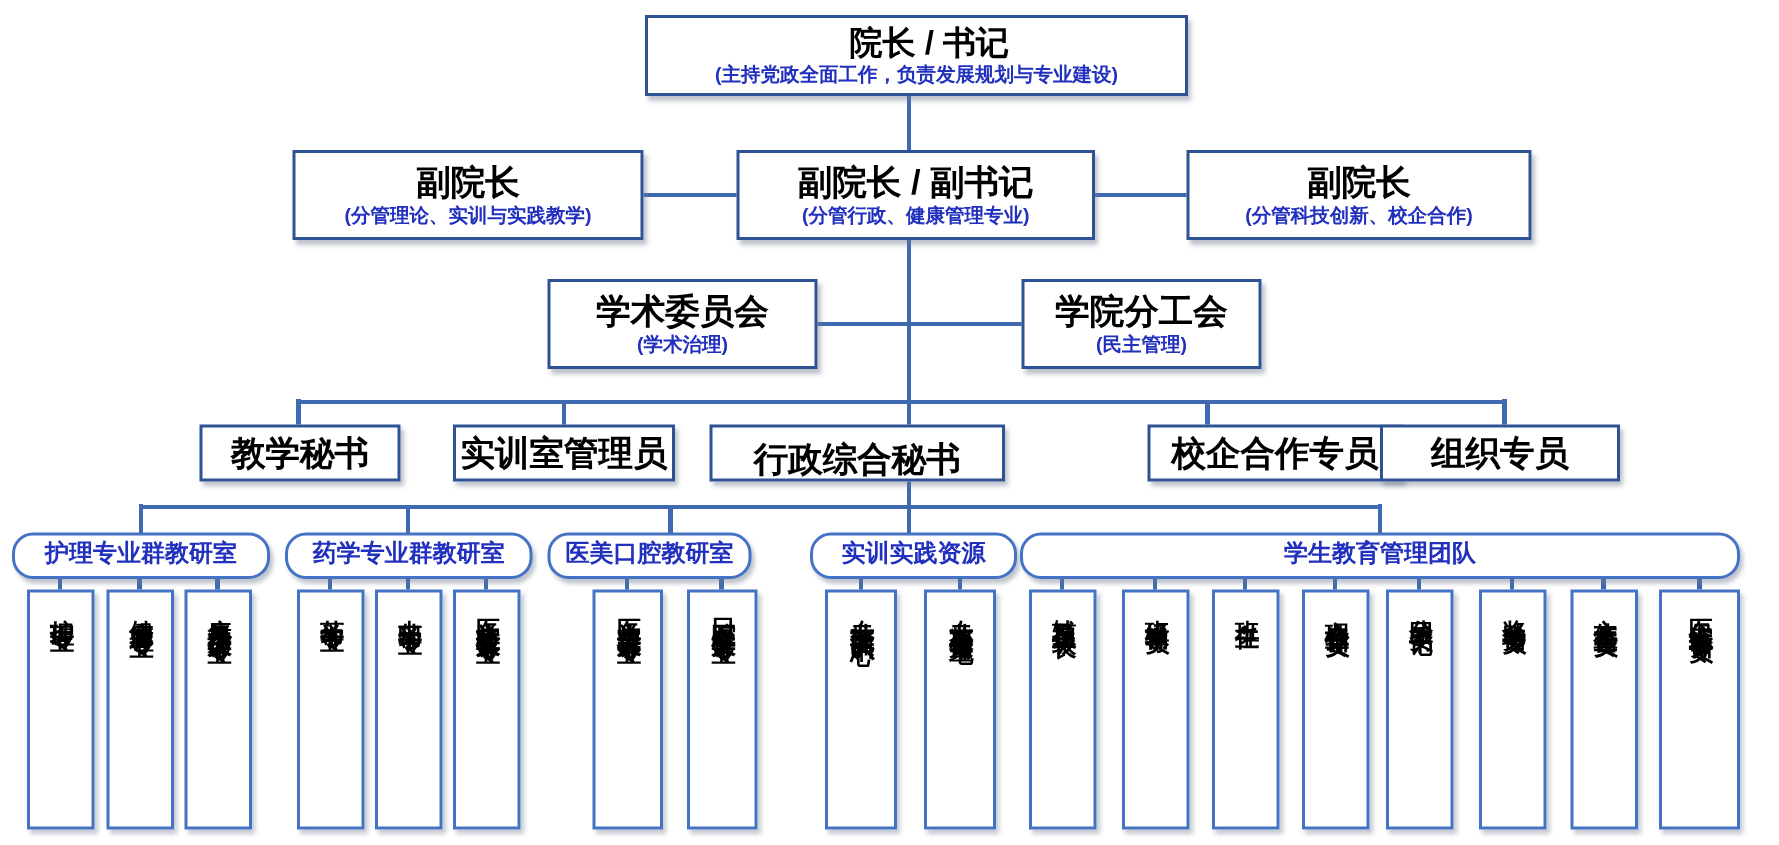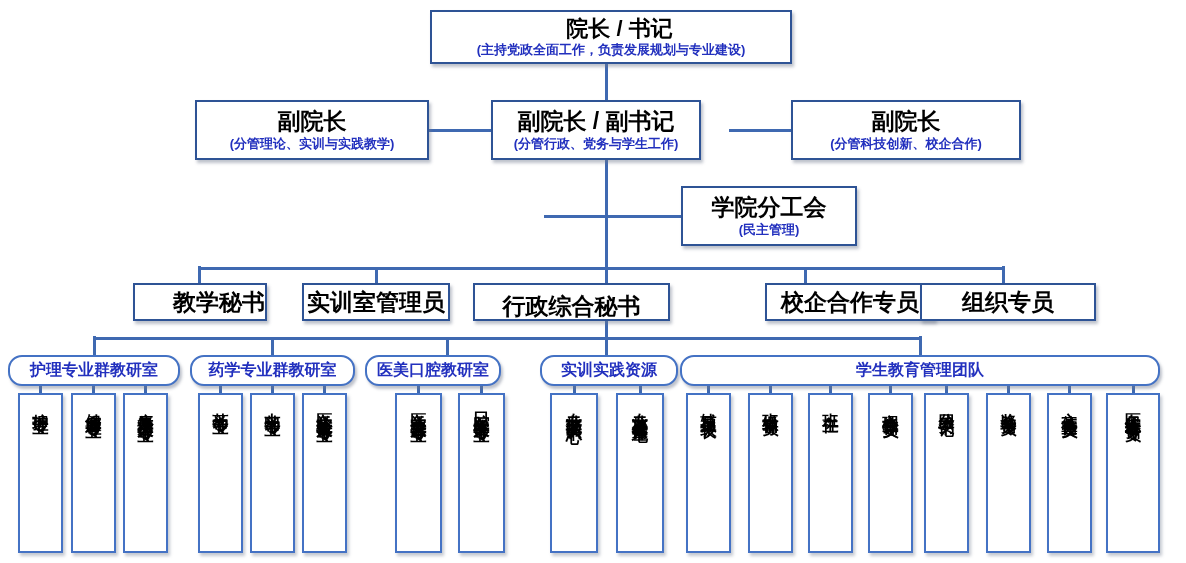--- a/index.html
+++ b/index.html
@@ -91,47 +91,51 @@
 
   <div class="box lv1" style="left:430px;top:10px;width:362px;height:54px;">
     <div class="t">院长 / 书记</div>
     <div class="s">(主持党政全面工作，负责发展规划与专业建设)</div>
   </div>
 
   <div class="box" style="left:195px;top:100px;width:234px;height:60px;">
     <div class="t">副院长</div>
     <div class="s">(分管理论、实训与实践教学)</div>
   </div>
-  <div class="box" style="left:491px;top:100px;width:210px;height:60px;">
+  <div class="box" style="left:491px;top:100px;width:239px;height:60px;">
     <div class="t">副院长 / 副书记</div>
-    <div class="s">(分管行政、党务与学生工作)</div>
+    <div class="s">(分管行政、健康管理专业)</div>
   </div>
   <div class="box" style="left:791px;top:100px;width:230px;height:60px;">
     <div class="t">副院长</div>
     <div class="s">(分管科技创新、校企合作)</div>
   </div>
 
-  <div class="box" style="left:681px;top:186px;width:176px;height:60px;">
+  <div class="box" style="left:365px;top:186px;width:180px;height:60px;">
+    <div class="t">学术委员会</div>
+    <div class="s">(学术治理)</div>
+  </div>
+  <div class="box" style="left:681px;top:186px;width:160px;height:60px;">
     <div class="t">学院分工会</div>
     <div class="s">(民主管理)</div>
   </div>
 
-  <div class="box r4" style="left:133px;width:134px;align-items:flex-end;">
+  <div class="box r4" style="left:133px;width:134px;">
     <div class="t">教学秘书</div>
   </div>
   <div class="box r4" style="left:302px;width:148px;">
     <div class="t">实训室管理员</div>
   </div>
   <div class="box r4" style="left:473px;width:197px;justify-content:flex-end;">
     <div class="t">行政综合秘书</div>
   </div>
   <div class="box r4" style="left:720px;width:170px;margin-left:45px;">
     <div class="t">校企合作专员</div>
   </div>
-  <div class="box r4" style="left:920px;width:176px;">
+  <div class="box r4" style="left:920px;width:160px;">
     <div class="t">组织专员</div>
   </div>
 
   <div class="box ghead" style="left:8px;width:172px;">
     <div class="g">护理专业群教研室</div>
   </div>
   <div class="box ghead" style="left:190px;width:165px;">
     <div class="g">药学专业群教研室</div>
   </div>
   <div class="box ghead" style="left:365px;width:136px;">

